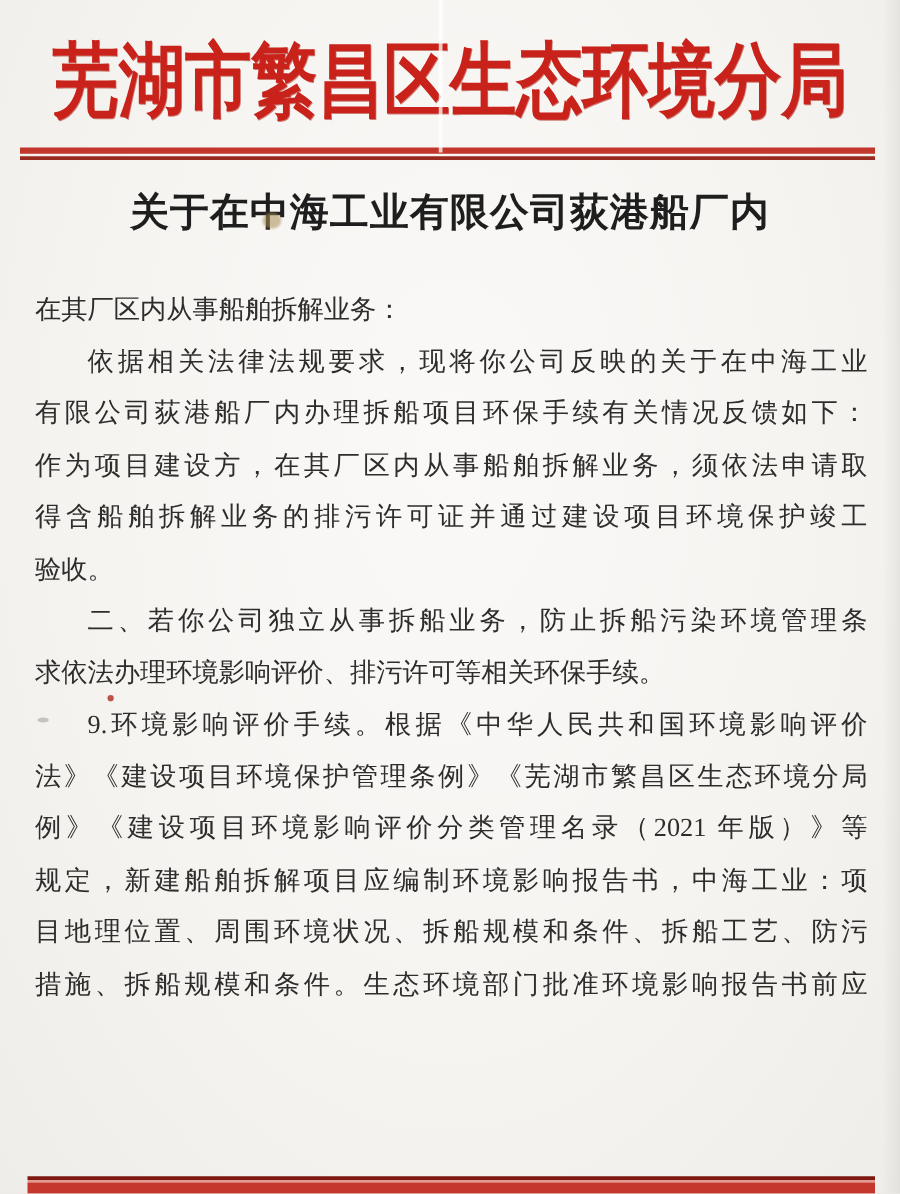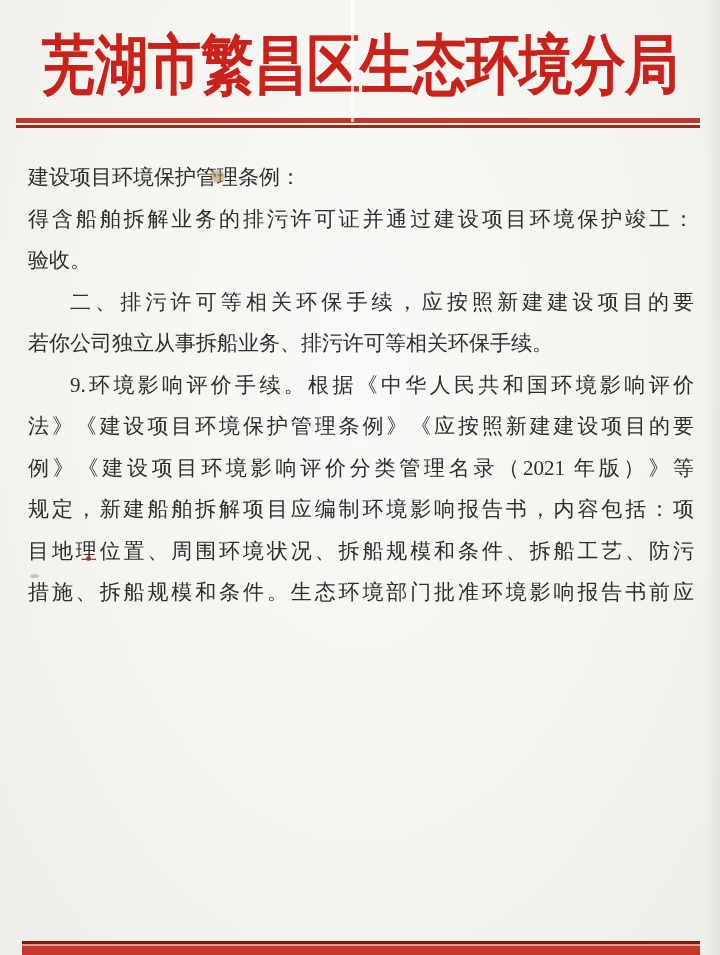--- a/index.html
+++ b/index.html
@@ -107,33 +107,37 @@
 
 <div class="page">
 
   <div class="letterhead">
     <div class="agency-name">芜湖市繁昌区生态环境分局</div>
   </div>
 
   <div class="letterhead-rule"></div>
 
   <div class="doc-title">
+    <div>关于在中海工业有限公司荻港船厂内</div>
   </div>
 
   <div class="body-text">
-    <div class="line">建设项目环境保护管理条例：</div>
+    <div class="line">在其厂区内从事船舶拆解业务：</div>
 
-      <div class="line full">得含船舶拆解业务的排污许可证并通过建设项目环境保护竣工：</div>
+  <div class="line indent full">依据相关法律法规要求，现将你公司反映的关于在中海工业</div>
+      <div class="line full">有限公司荻港船厂内办理拆船项目环保手续有关情况反馈如下：</div>
+      <div class="line full">作为项目建设方，在其厂区内从事船舶拆解业务，须依法申请取</div>
+      <div class="line full">得含船舶拆解业务的排污许可证并通过建设项目环境保护竣工</div>
       <div class="line">验收。</div>
-      <div class="line indent full">二、排污许可等相关环保手续，应按照新建建设项目的要</div>
-      <div class="line">若你公司独立从事拆船业务、排污许可等相关环保手续。</div>
+      <div class="line indent full">二、若你公司独立从事拆船业务，防止拆船污染环境管理条</div>
+      <div class="line">求依法办理环境影响评价、排污许可等相关环保手续。</div>
       <div class="line indent full">9.环境影响评价手续。根据《中华人民共和国环境影响评价</div>
-      <div class="line full">法》《建设项目环境保护管理条例》《应按照新建建设项目的要</div>
+      <div class="line full">法》《建设项目环境保护管理条例》《芜湖市繁昌区生态环境分局</div>
       <div class="line full">例》《建设项目环境影响评价分类管理名录（2021 年版）》等</div>
-      <div class="line full">规定，新建船舶拆解项目应编制环境影响报告书，内容包括：项</div>
+      <div class="line full">规定，新建船舶拆解项目应编制环境影响报告书，中海工业：项</div>
       <div class="line full">目地理位置、周围环境状况、拆船规模和条件、拆船工艺、防污</div>
       <div class="line full">措施、拆船规模和条件。生态环境部门批准环境影响报告书前应</div>
     </div>
 
   <div class="footer-red-bar">
     <div class="dark-line"></div>
     <div class="light-gap"></div>
     <div class="red-fill"></div>
   </div>
 

